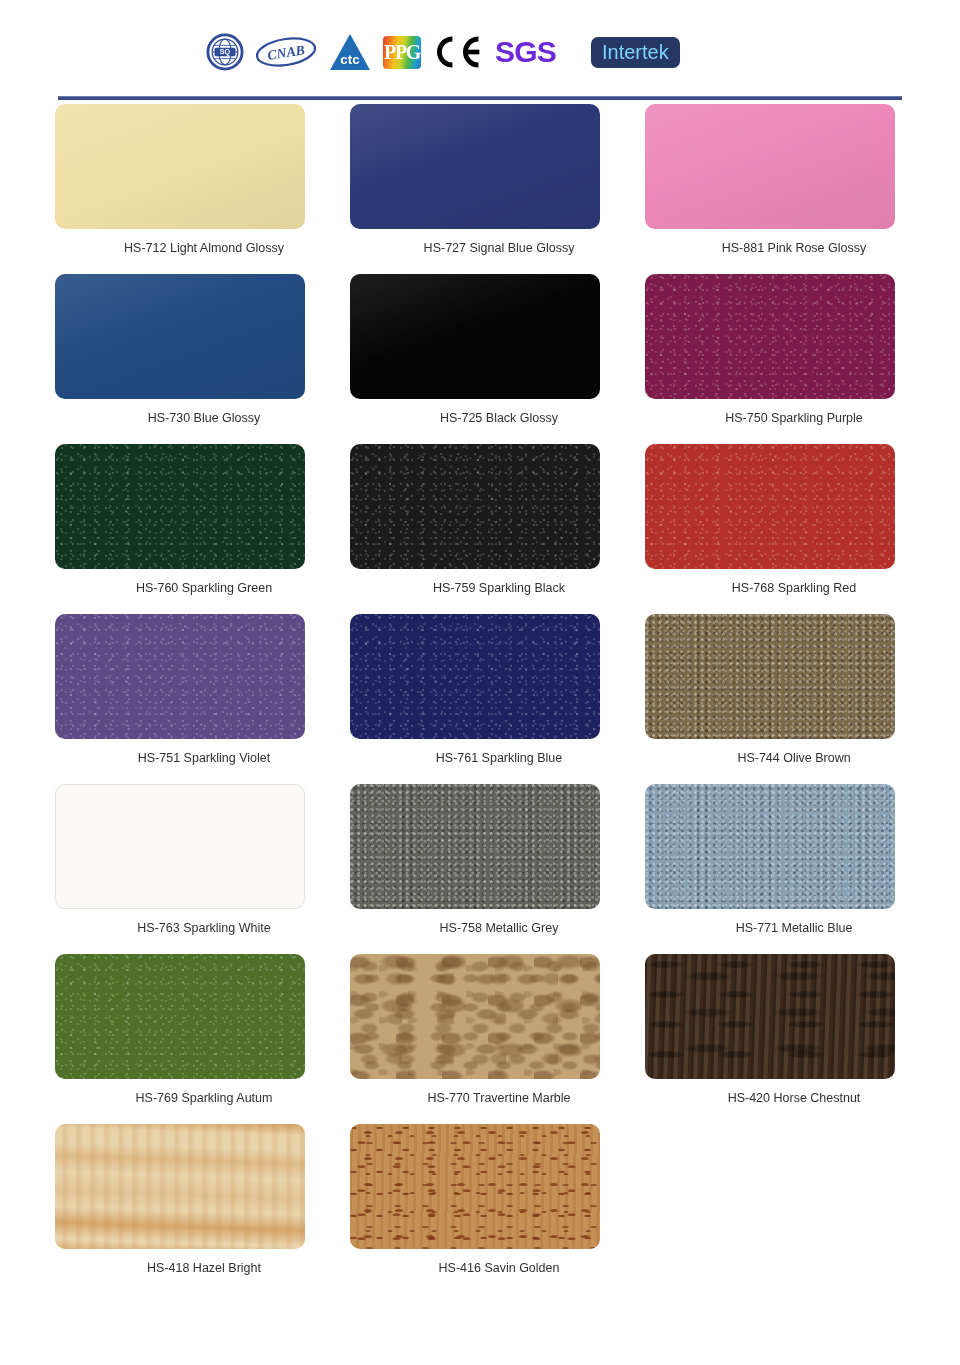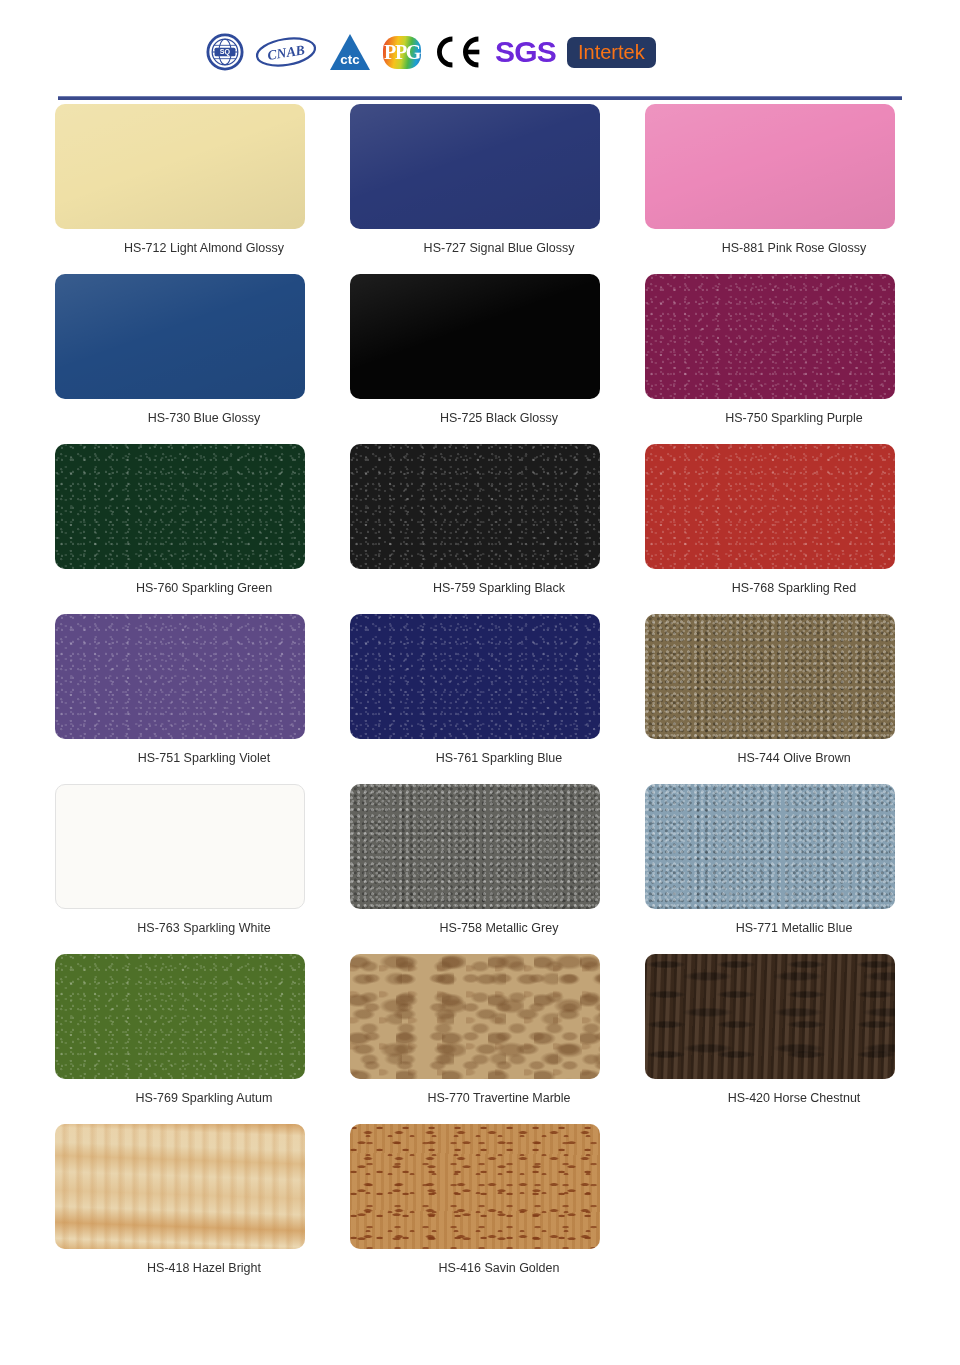--- a/index.html
+++ b/index.html
@@ -40,21 +40,21 @@
 
   
   .cert-iso { width: 38px; height: 38px; display: block; }
   
   .cert-cnab { width: 62px; height: 34px; display: block; }
   
   .cert-ctc { width: 44px; height: 40px; display: block; }
   
   .cert-ppg {
     width: 38px; height: 33px;
-    border-radius: 14px;
+    border-radius: 4px;
     background: linear-gradient(100deg,
       #e33b2a 0%, #ef7d22 18%, #f6c21c 36%,
       #c4d22c 52%, #4cb648 68%, #1c9fd6 86%, #2f6fb5 100%);
     display: flex; align-items: center; justify-content: center;
     overflow: hidden;
   }
   .cert-ppg span {
     font-size: 20px; font-weight: bold; color: #ffffff;
     letter-spacing: -1.4px; line-height: 1;
     font-family: "Liberation Serif", serif;
@@ -65,24 +65,25 @@
   .cert-sgs {
     font-size: 30px; font-weight: bold; color: #6d28d9;
     letter-spacing: -0.8px; line-height: 1;
     font-family: "Liberation Sans", sans-serif;
   }
   
   .cert-intertek {
     background: #253863;
     border-radius: 7px;
     padding: 5px 11px 6px 11px;
-    color: #f97316;
+    color: #7dd3fc;
     font-size: 20px;
     line-height: 1;
     font-family: "Liberation Sans", sans-serif;
+    margin-left: 24px;
   }
 
   .header-rule {
     position: absolute;
     left: 58px; right: 58px;
     bottom: 4px;
     height: 4px;
     background: #3b4a8c;
     border-top: 1px solid #6f7cb0;
   }

